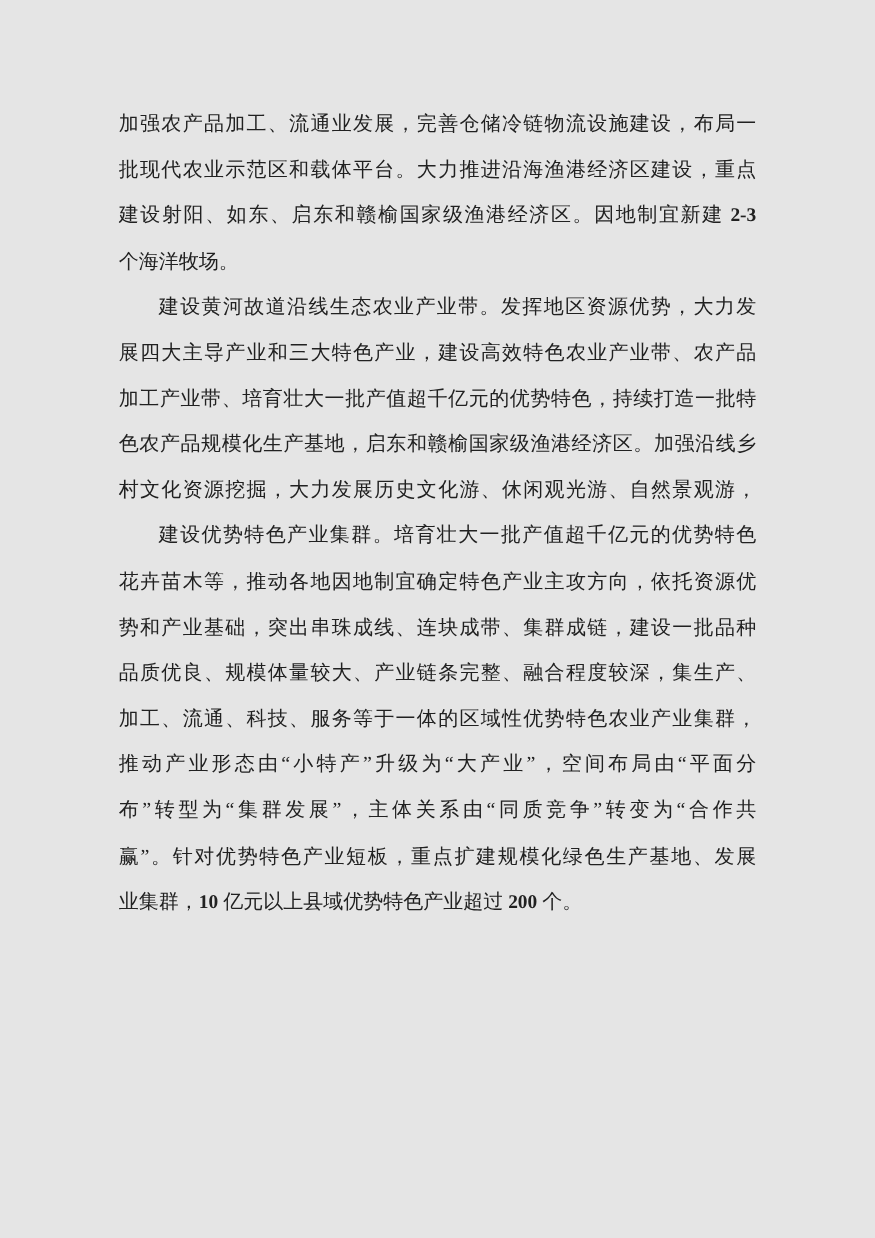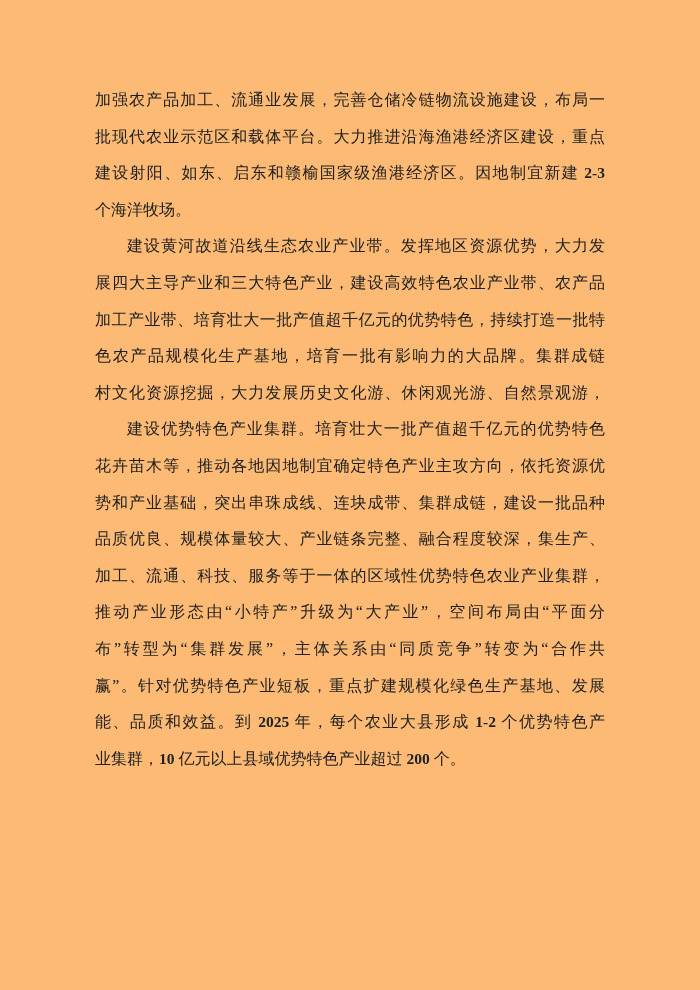--- a/index.html
+++ b/index.html
@@ -5,21 +5,21 @@
   html, body {
     margin: 0;
     padding: 0;
     background: #ffffff;
   }
   .page {
     position: relative;
     width: 700px;
     height: 990px;
     margin: 0 auto;
-    background: #fdba74;
+    background: #e5e5e5;
     box-sizing: border-box;
     padding: 82px 95px 0 95px;
     font-family: "Liberation Serif", "DejaVu Serif", serif;
     font-size: 16px;
     color: #212121;
     overflow: hidden;
   }
   .para {
     margin: 0;
     padding: 0;
@@ -55,30 +55,29 @@
     <div class="line">加强农产品加工、流通业发展，完善仓储冷链物流设施建设，布局一</div>
     <div class="line">批现代农业示范区和载体平台。大力推进沿海渔港经济区建设，重点</div>
     <div class="line"><span>建设射阳、如东、启东和赣榆国家级渔港经济区。因地制宜新建 </span><span class="num">2-3</span></div>
     <div class="line para-end">个海洋牧场。</div>
   </div>
 
   <div class="para">
     <div class="line indent">建设黄河故道沿线生态农业产业带。发挥地区资源优势，大力发</div>
     <div class="line">展四大主导产业和三大特色产业，建设高效特色农业产业带、农产品</div>
     <div class="line">加工产业带、培育壮大一批产值超千亿元的优势特色，持续打造一批特</div>
-    <div class="line">色农产品规模化生产基地，培育一批有影响力的大品牌。集群成链</div>
+    <div class="line">色农产品规模化生产基地，启东和赣榆国家级渔港经济区。加强沿线乡</div>
     <div class="line">村文化资源挖掘，大力发展历史文化游、休闲观光游、自然景观游，</div>
   </div>
 
   <div class="para">
     <div class="line indent">建设优势特色产业集群。培育壮大一批产值超千亿元的优势特色</div>
     <div class="line">花卉苗木等，推动各地因地制宜确定特色产业主攻方向，依托资源优</div>
     <div class="line">势和产业基础，突出串珠成线、连块成带、集群成链，建设一批品种</div>
     <div class="line">品质优良、规模体量较大、产业链条完整、融合程度较深，集生产、</div>
     <div class="line">加工、流通、科技、服务等于一体的区域性优势特色农业产业集群，</div>
     <div class="line">推动产业形态由“小特产”升级为“大产业”，空间布局由“平面分</div>
     <div class="line">布”转型为“集群发展”，主体关系由“同质竞争”转变为“合作共</div>
     <div class="line">赢”。针对优势特色产业短板，重点扩建规模化绿色生产基地、发展</div>
-    <div class="line"><span>能、品质和效益。到 </span><span class="num">2025</span><span> 年，每个农业大县形成 </span><span class="num">1-2</span><span> 个优势特色产</span></div>
     <div class="line para-end"><span>业集群，</span><span class="num">10</span><span> 亿元以上县域优势特色产业超过 </span><span class="num">200</span><span> 个。</span></div>
   </div>
 
 </div>
 
 </body></html>

